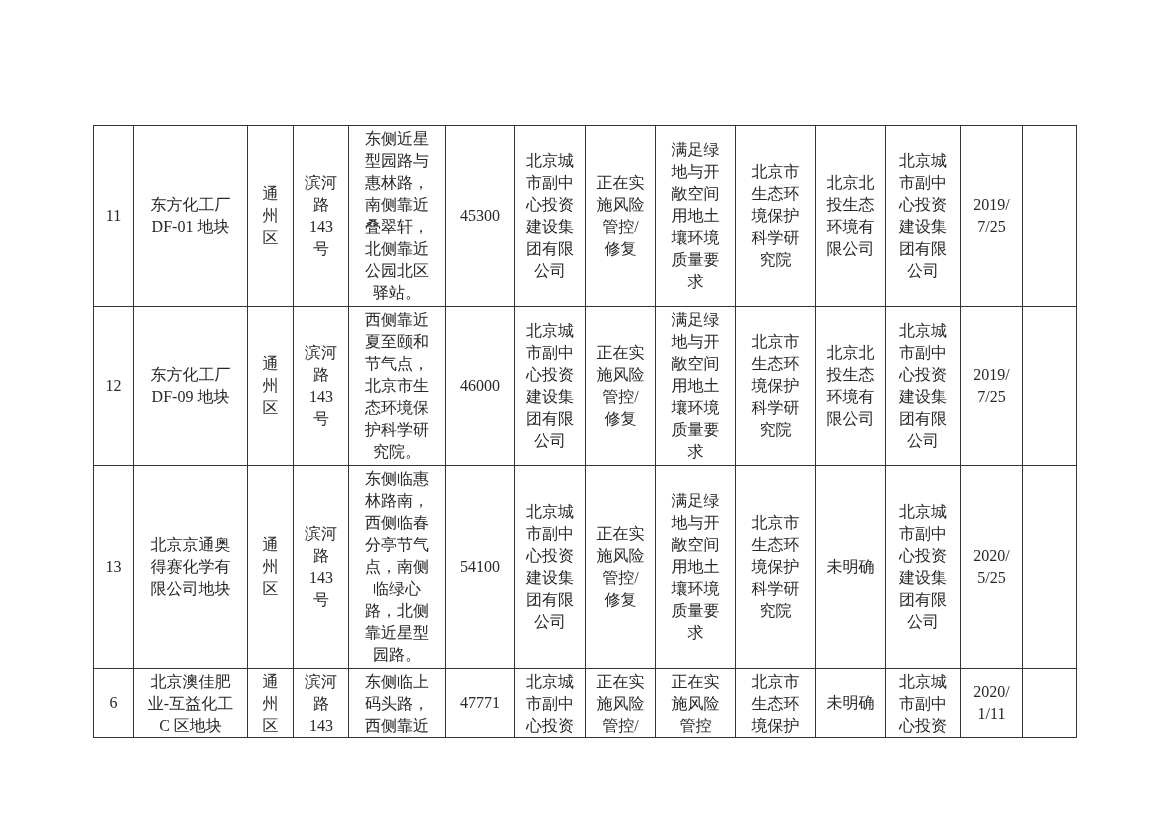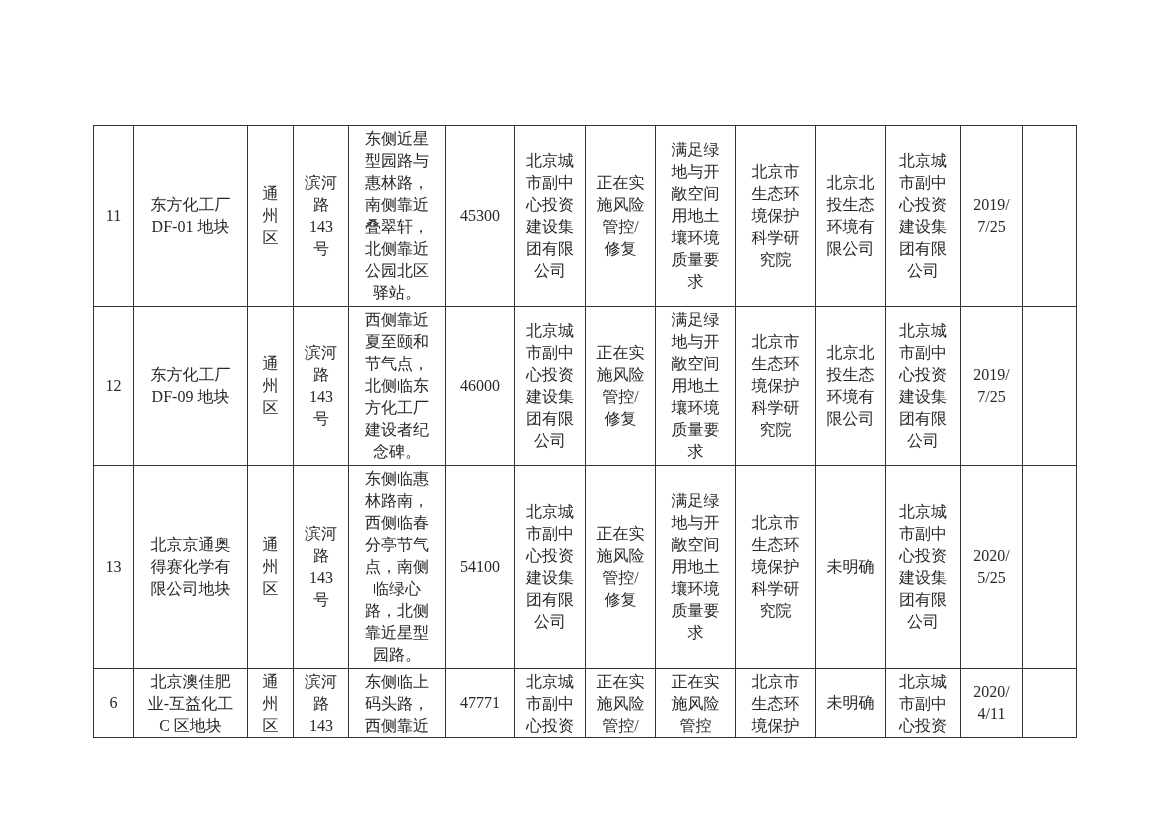--- a/index.html
+++ b/index.html
@@ -78,21 +78,21 @@
         <td>北京北投生态环境有限公司</td>
         <td>北京城市副中心投资建设集团有限公司</td>
         <td>2019/7/25</td>
         <td></td>
       </tr>
       <tr class="row-12">
         <td>12</td>
         <td>东方化工厂 DF-09 地块</td>
         <td>通州区</td>
         <td>滨河路143号</td>
-        <td>西侧靠近夏至颐和节气点，北侧临东方化工厂建设者纪念碑。</td>
+        <td>西侧靠近夏至颐和节气点，北京市生态环境保护科学研究院。</td>
         <td>46000</td>
         <td>北京城市副中心投资建设集团有限公司</td>
         <td>正在实施风险管控/修复</td>
         <td>满足绿地与开敞空间用地土壤环境质量要求</td>
         <td>北京市生态环境保护科学研究院</td>
         <td>北京北投生态环境有限公司</td>
         <td>北京城市副中心投资建设集团有限公司</td>
         <td>2019/7/25</td>
         <td></td>
       </tr>
@@ -168,21 +168,21 @@
               <span>未明确</span>
             </div>
           </td>
         <td>
             <div class="clip">
               <span>北京城市副中心投资</span>
             </div>
           </td>
         <td>
             <div class="clip">
-              <span>2020/4/11</span>
+              <span>2020/1/11</span>
             </div>
           </td>
         <td>
             <div class="clip">
               <span></span>
             </div>
           </td>
       </tr>
     </tbody>
   </table>

